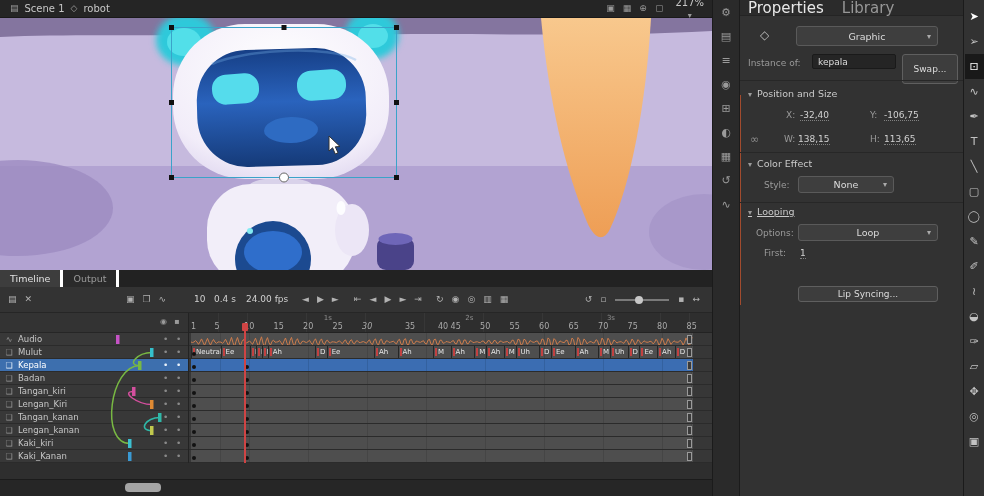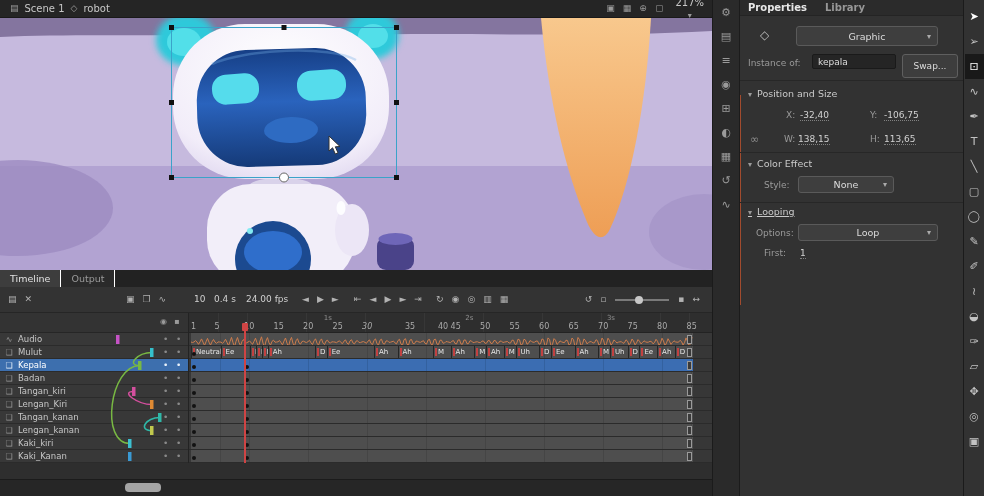--- a/index.html
+++ b/index.html
@@ -26,35 +26,35 @@
                border-left:1px solid #1b1b1b;box-sizing:border-box;display:flex;flex-direction:column;
                align-items:center;padding-top:6px;gap:10px;}
   .psicon{color:#9a9a9a;font-size:11px;width:18px;height:14px;text-align:center;line-height:14px;}
 
   
   #props{position:absolute;left:739px;top:0;width:224px;height:496px;background:#323232;
          border-left:1px solid #1b1b1b;box-sizing:border-box;font-size:10px;}
   #props-accent{position:absolute;left:0;top:95px;width:1px;height:210px;background:#b5502e;opacity:.85;}
   .ptabs{position:absolute;left:0;top:0;width:100%;height:16px;background:#2b2b2b;
          border-bottom:1px solid #242424;display:flex;align-items:center;padding-left:8px;gap:18px;box-sizing:border-box;}
-  .ptab{font-size:10px;color:#979797;font-weight:bold;}
+  .ptab{font-size:15px;color:#979797;}
   .ptab.active{color:#e8e8e8;}
   .picon{position:absolute;left:20px;top:28px;font-size:12px;color:#b8b8b8;}
   .pdrop{position:absolute;background:#3e3e3e;border:1px solid #5a5a5a;border-radius:3px;
          display:flex;align-items:center;justify-content:center;color:#dcdcdc;font-size:9.5px;box-sizing:border-box;}
   .pdrop .chev{position:absolute;right:6px;font-size:8px;color:#aaa;}
   #type-drop{left:56px;top:26px;width:142px;height:20px;}
   .plabel{position:absolute;font-size:9px;color:#9a9a9a;}
   .pval{position:absolute;font-size:9px;color:#d2d2d2;border-bottom:1px dotted #818181;}
   #inst-field{position:absolute;left:72px;top:54px;width:84px;height:15px;background:#252525;
               border:1px solid #1a1a1a;border-radius:2px;color:#dedede;font-size:9px;line-height:15px;
               padding-left:5px;box-sizing:border-box;}
   .pbtn{position:absolute;background:#3d3d3d;border:1px solid #5f5f5f;border-radius:3px;color:#dcdcdc;
         font-size:9px;display:flex;align-items:center;justify-content:center;box-sizing:border-box;}
-  #swap-btn{left:162px;top:54px;width:56px;height:24px;}
+  #swap-btn{left:162px;top:54px;width:56px;height:30px;}
   .pdivider{position:absolute;left:0;width:100%;height:1px;background:#272727;}
   .psection{position:absolute;left:8px;font-size:9.5px;color:#c9c9c9;}
   .psection .tri{font-size:8px;color:#9a9a9a;margin-right:5px;}
   #style-drop{left:58px;top:176px;width:96px;height:17px;}
   #options-drop{left:58px;top:224px;width:140px;height:17px;}
   #fp-btn{left:58px;top:264px;width:140px;height:16px;}
   #ls-btn{left:58px;top:286px;width:140px;height:16px;}
 
   
   #tools{position:absolute;left:963px;top:0;width:21px;height:496px;background:#323232;
@@ -62,21 +62,21 @@
          align-items:center;padding-top:4px;}
   .tool{width:19px;height:25px;display:flex;align-items:center;justify-content:center;
         color:#c2c2c2;font-size:11px;flex:0 0 auto;}
   .tool:first-child{color:#ffffff;}
   .tool.active{background:#191919;color:#fff;}
 
   
   #timeline{position:absolute;left:0;top:270px;width:712px;height:226px;background:#2e2e2e;box-sizing:border-box;}
   #tl-tabs{position:absolute;left:0;top:0;width:100%;height:17px;background:#222222;display:flex;}
   .tl-tab{padding:0 10px;font-size:9.5px;color:#9a9a9a;background:#2a2a2a;height:17px;line-height:17px;
-          border-right:1px solid #ffffff;}
+          border-right:3px solid #ffffff;}
   .tl-tab.active{background:#3d3d3d;color:#e2e2e2;}
   #tl-controls{position:absolute;left:0;top:17px;width:100%;height:26px;background:#333333;
                border-bottom:1px solid #262626;box-sizing:border-box;}
   .cgroup{position:absolute;top:0;height:25px;display:flex;align-items:center;}
   .cicon{font-size:9px;color:#b2b2b2;padding:0 4px;line-height:25px;}
   .cnum{position:absolute;top:7px;font-size:9px;color:#d0d0d0;white-space:nowrap;}
   .tslider{position:relative;width:54px;height:2px;background:#7a7a7a;margin:0 5px;}
   .tslider .knob{position:absolute;left:36%;top:-3px;width:8px;height:8px;border-radius:50%;background:#c8c8c8;}
 
   #tl-body{position:absolute;left:0;top:43px;right:0;bottom:0;background:#2e2e2e;}
@@ -277,20 +277,21 @@
     <div class="psection" style="top:206px;text-decoration:underline;">
       <span class="tri">▾</span><span>Looping</span>
     </div>
     <span class="plabel" style="left:16px;top:228px;">Options:</span>
     <div class="pdrop" id="options-drop">
       <span>Loop</span>
       <span class="chev">▾</span>
     </div>
     <span class="plabel" style="left:24px;top:248px;">First:</span>
     <span class="pval" style="left:60px;top:248px;">1</span>
+    <div class="pbtn" id="ls-btn">Lip Syncing...</div>
   </div>
 
   <div id="tools">
       <div class="tool">➤</div>
       <div class="tool">➢</div>
       <div class="tool active">⊡</div>
       <div class="tool">∿</div>
       <div class="tool">✒</div>
       <div class="tool">T</div>
       <div class="tool">╲</div>

